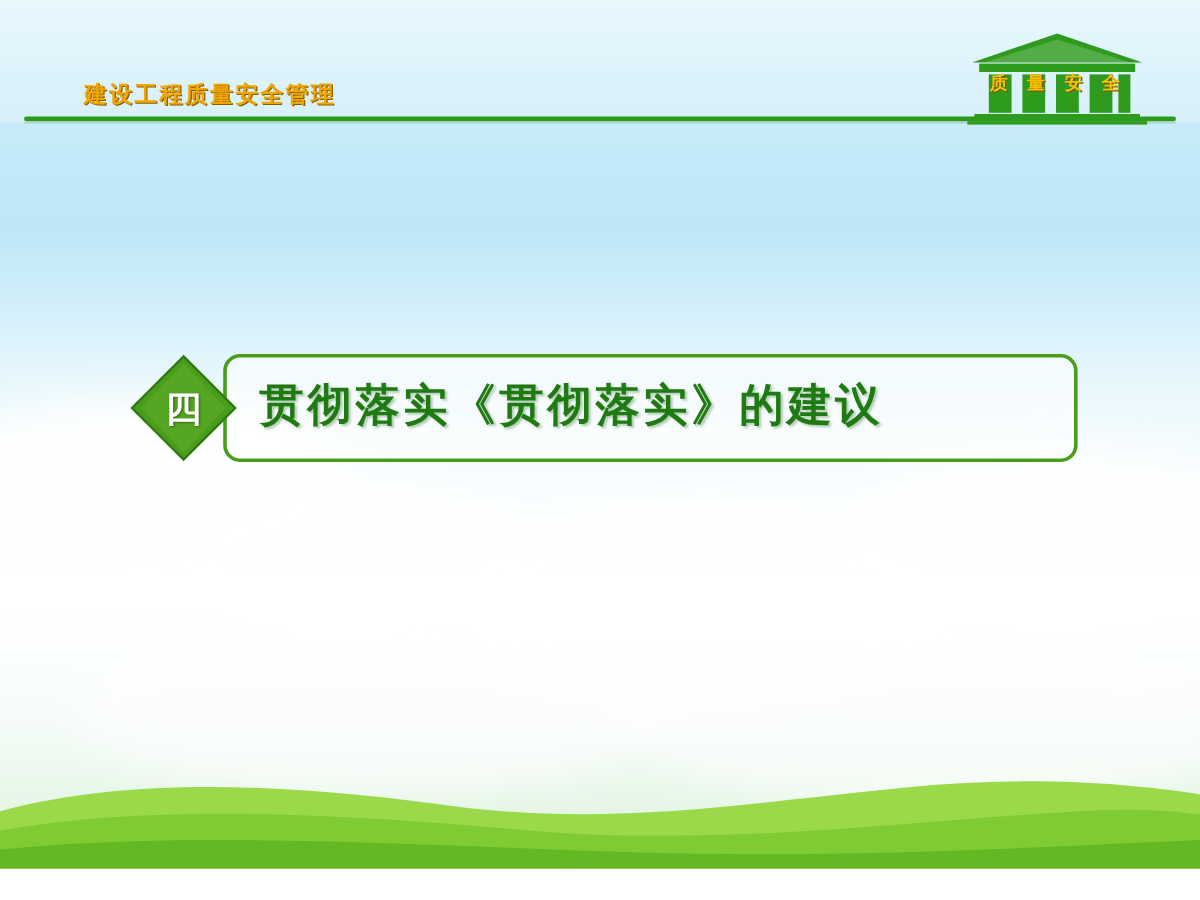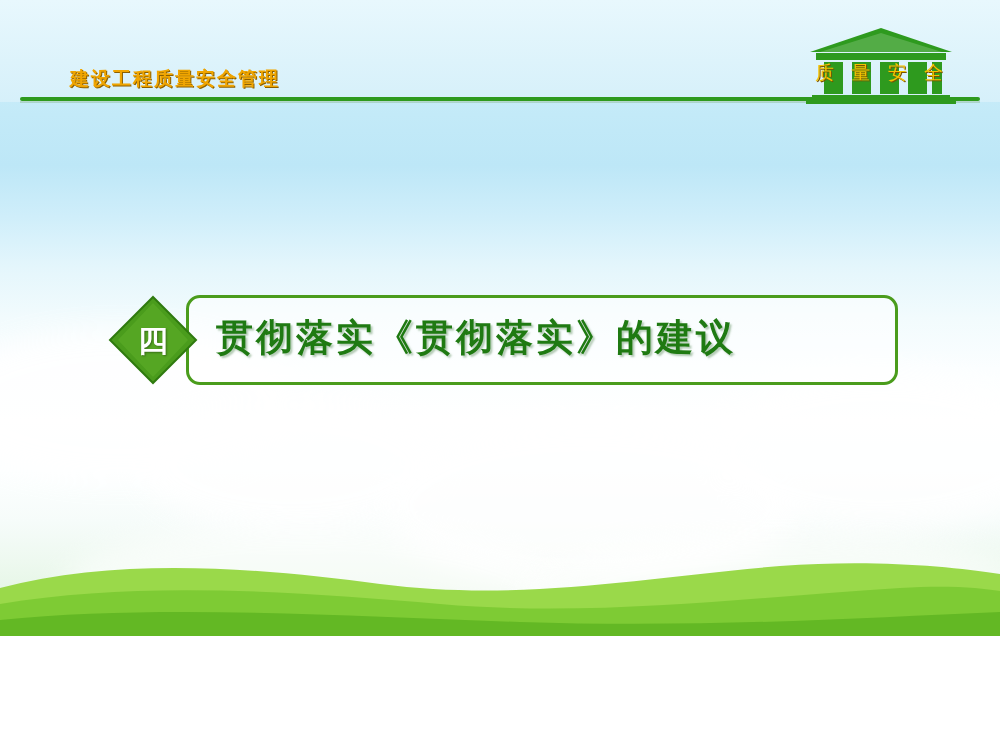--- a/index.html
+++ b/index.html
@@ -9,21 +9,21 @@
   body {
     width: 1000px;
     height: 750px;
     overflow: hidden;
     font-family: "Liberation Sans", sans-serif;
   }
 
   #slide {
     position: relative;
     width: 1000px;
-    height: 636px;
+    height: 724px;
     background: linear-gradient(to bottom,
         #d9f2fb 0%,
         #cfeefa 8%,
         #c3eaf8 18%,
         #bde7f7 26%,
         #cfeefa 34%,
         #e4f6fc 42%,
         #f2fbfd 50%,
         #fbfeff 58%,
         #ffffff 66%,
@@ -89,22 +89,22 @@
     top: 26px;
     width: 150px;
     height: 78px;
   }
   #logo-text {
     position: absolute;
     left: 812px;
     top: 60px;
     width: 140px;
     text-align: center;
-    font-size: 19px;
-    font-weight: normal;
+    font-size: 15px;
+    font-weight: bold;
     letter-spacing: 6px;
     color: #f5c200;
     text-shadow: 1px 1px 0 #7a5200;
     white-space: nowrap;
     pointer-events: none;
   }
 
   
   #title-banner {
     position: absolute;

